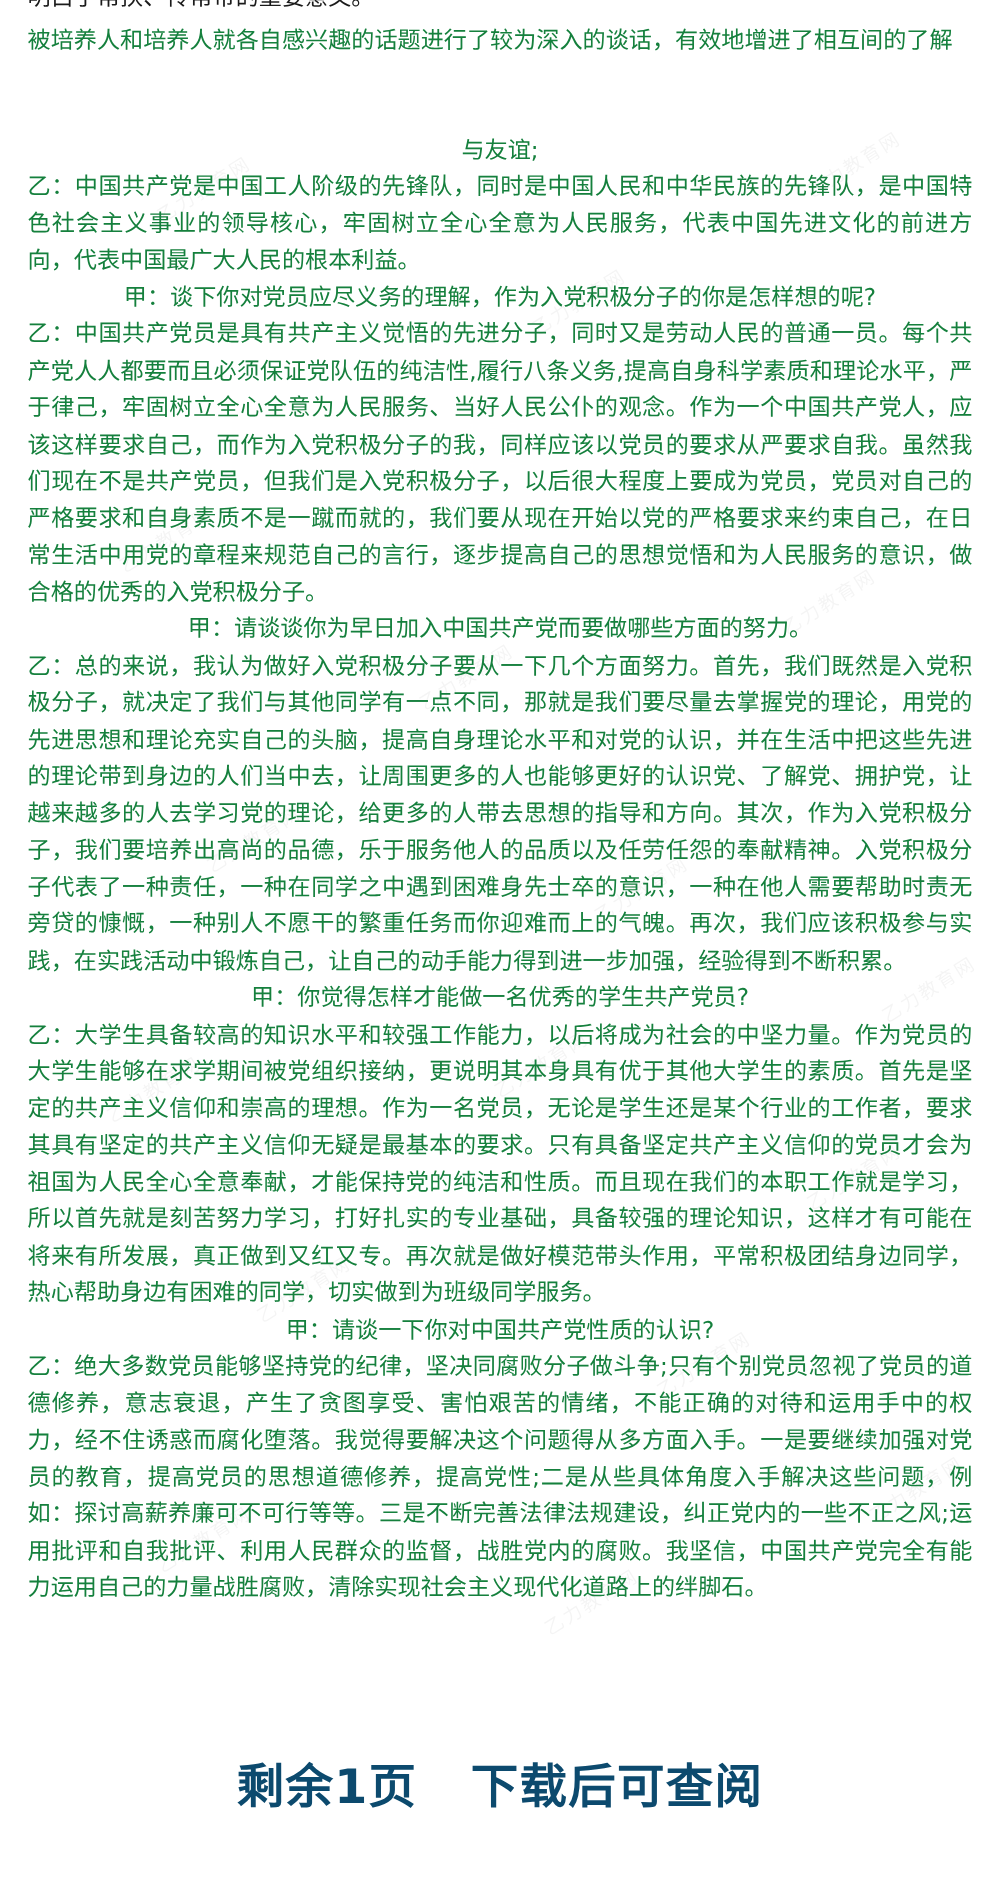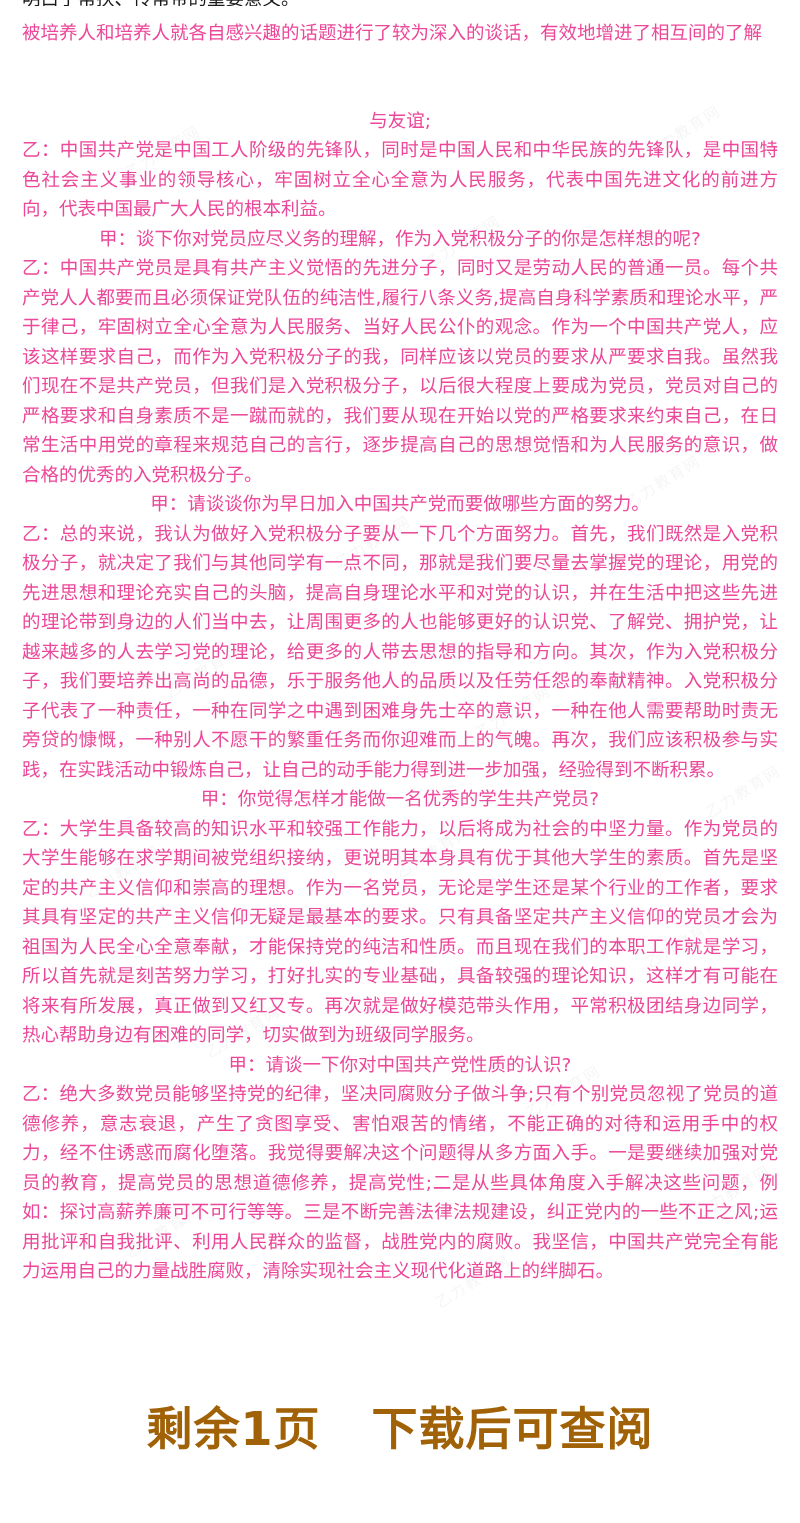--- a/index.html
+++ b/index.html
@@ -75,21 +75,21 @@
     color: #1a1a1a;
     white-space: nowrap;
   }
 
   .para {
     margin: 0;
     font-size: 18.5px;
     line-height: 29.5px;
     text-align: justify;
     text-justify: inter-ideograph;
-    color: #ec4899;
+    color: #15803d;
     word-break: break-all;
   }
   .para.nowrap {
     white-space: nowrap;
     text-align: center;
   }
 
   .spacer-gap {
     height: 58px;
   }
@@ -99,23 +99,23 @@
     position: absolute;
     left: 0;
     top: 1404px;
     width: 800px;
     text-align: center;
     z-index: 3;
   }
   .footer-notice .notice-text {
     display: inline-block;
     font-family: "DejaVu Sans", "Liberation Sans", sans-serif;
-    font-size: 46px;
+    font-size: 38px;
     font-weight: bold;
-    color: #a16207;
+    color: #0c4a6e;
     letter-spacing: 1px;
     line-height: 50px;
     white-space: pre;
   }
 </style>
 </head>
 <body>
 
 <div class="page">
 

